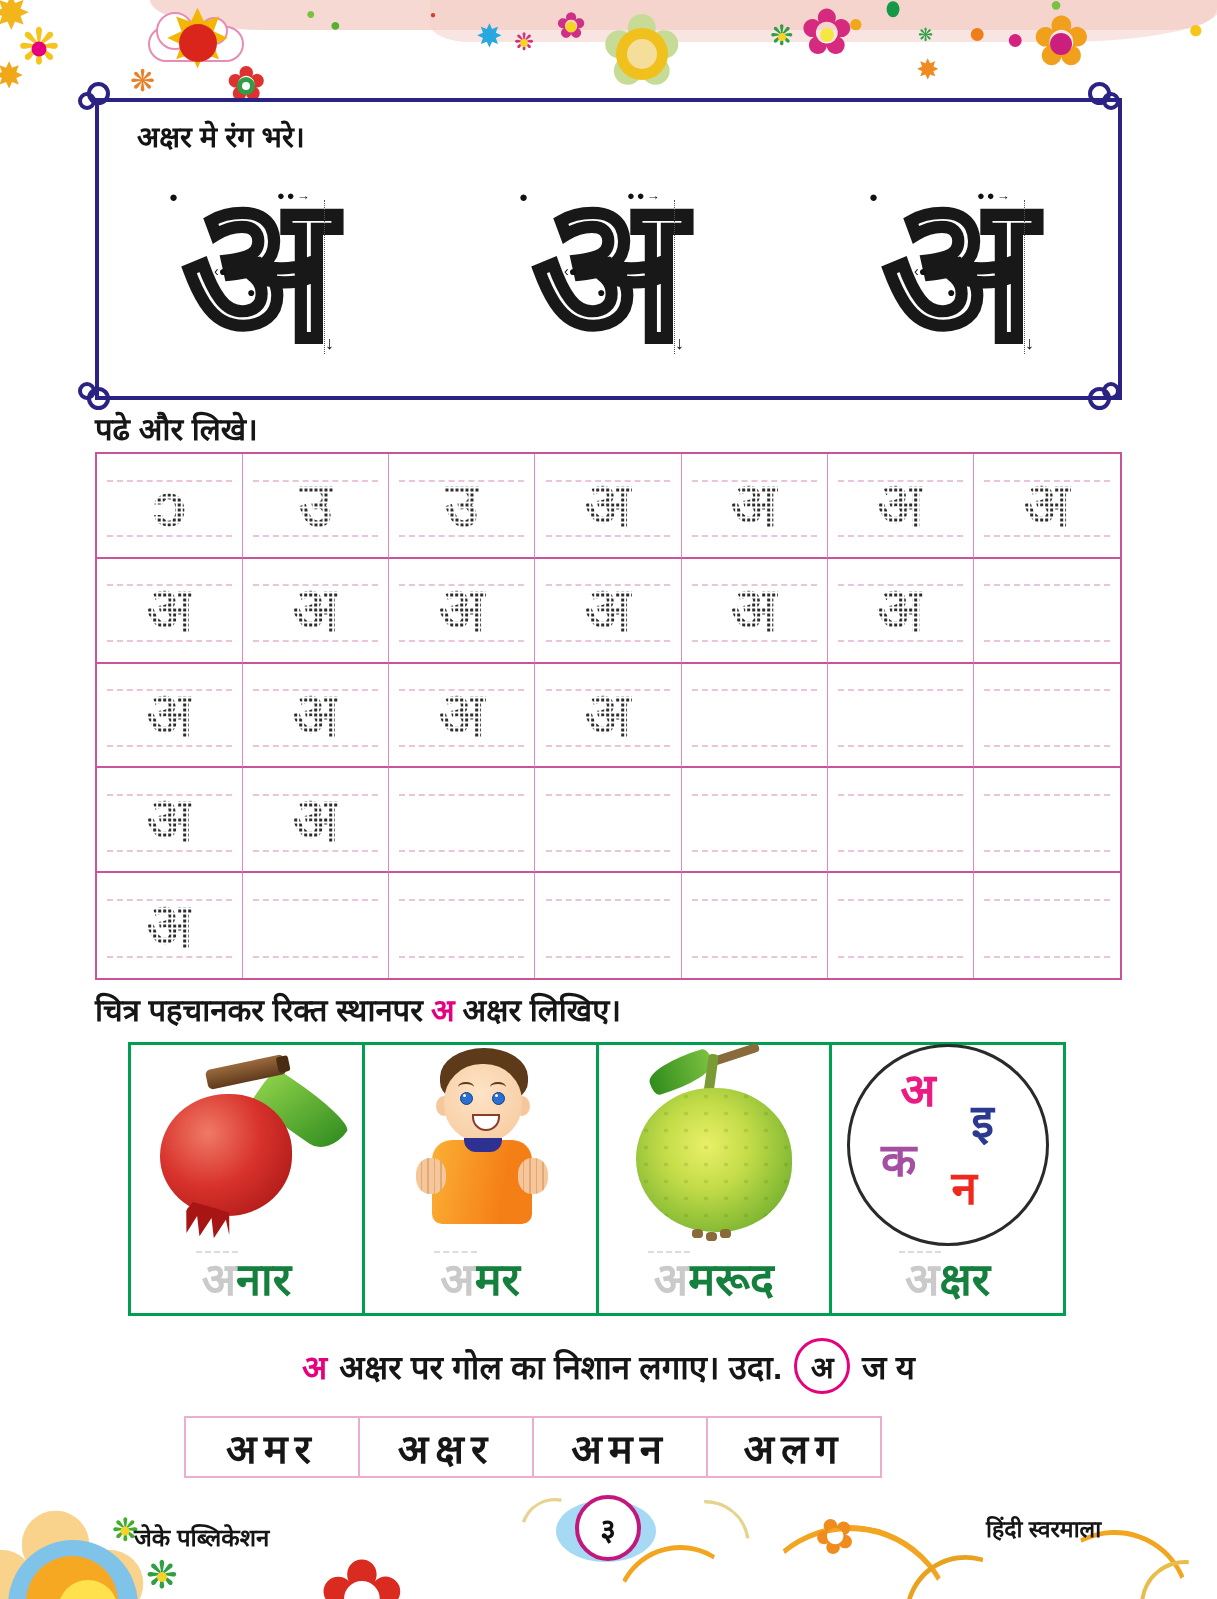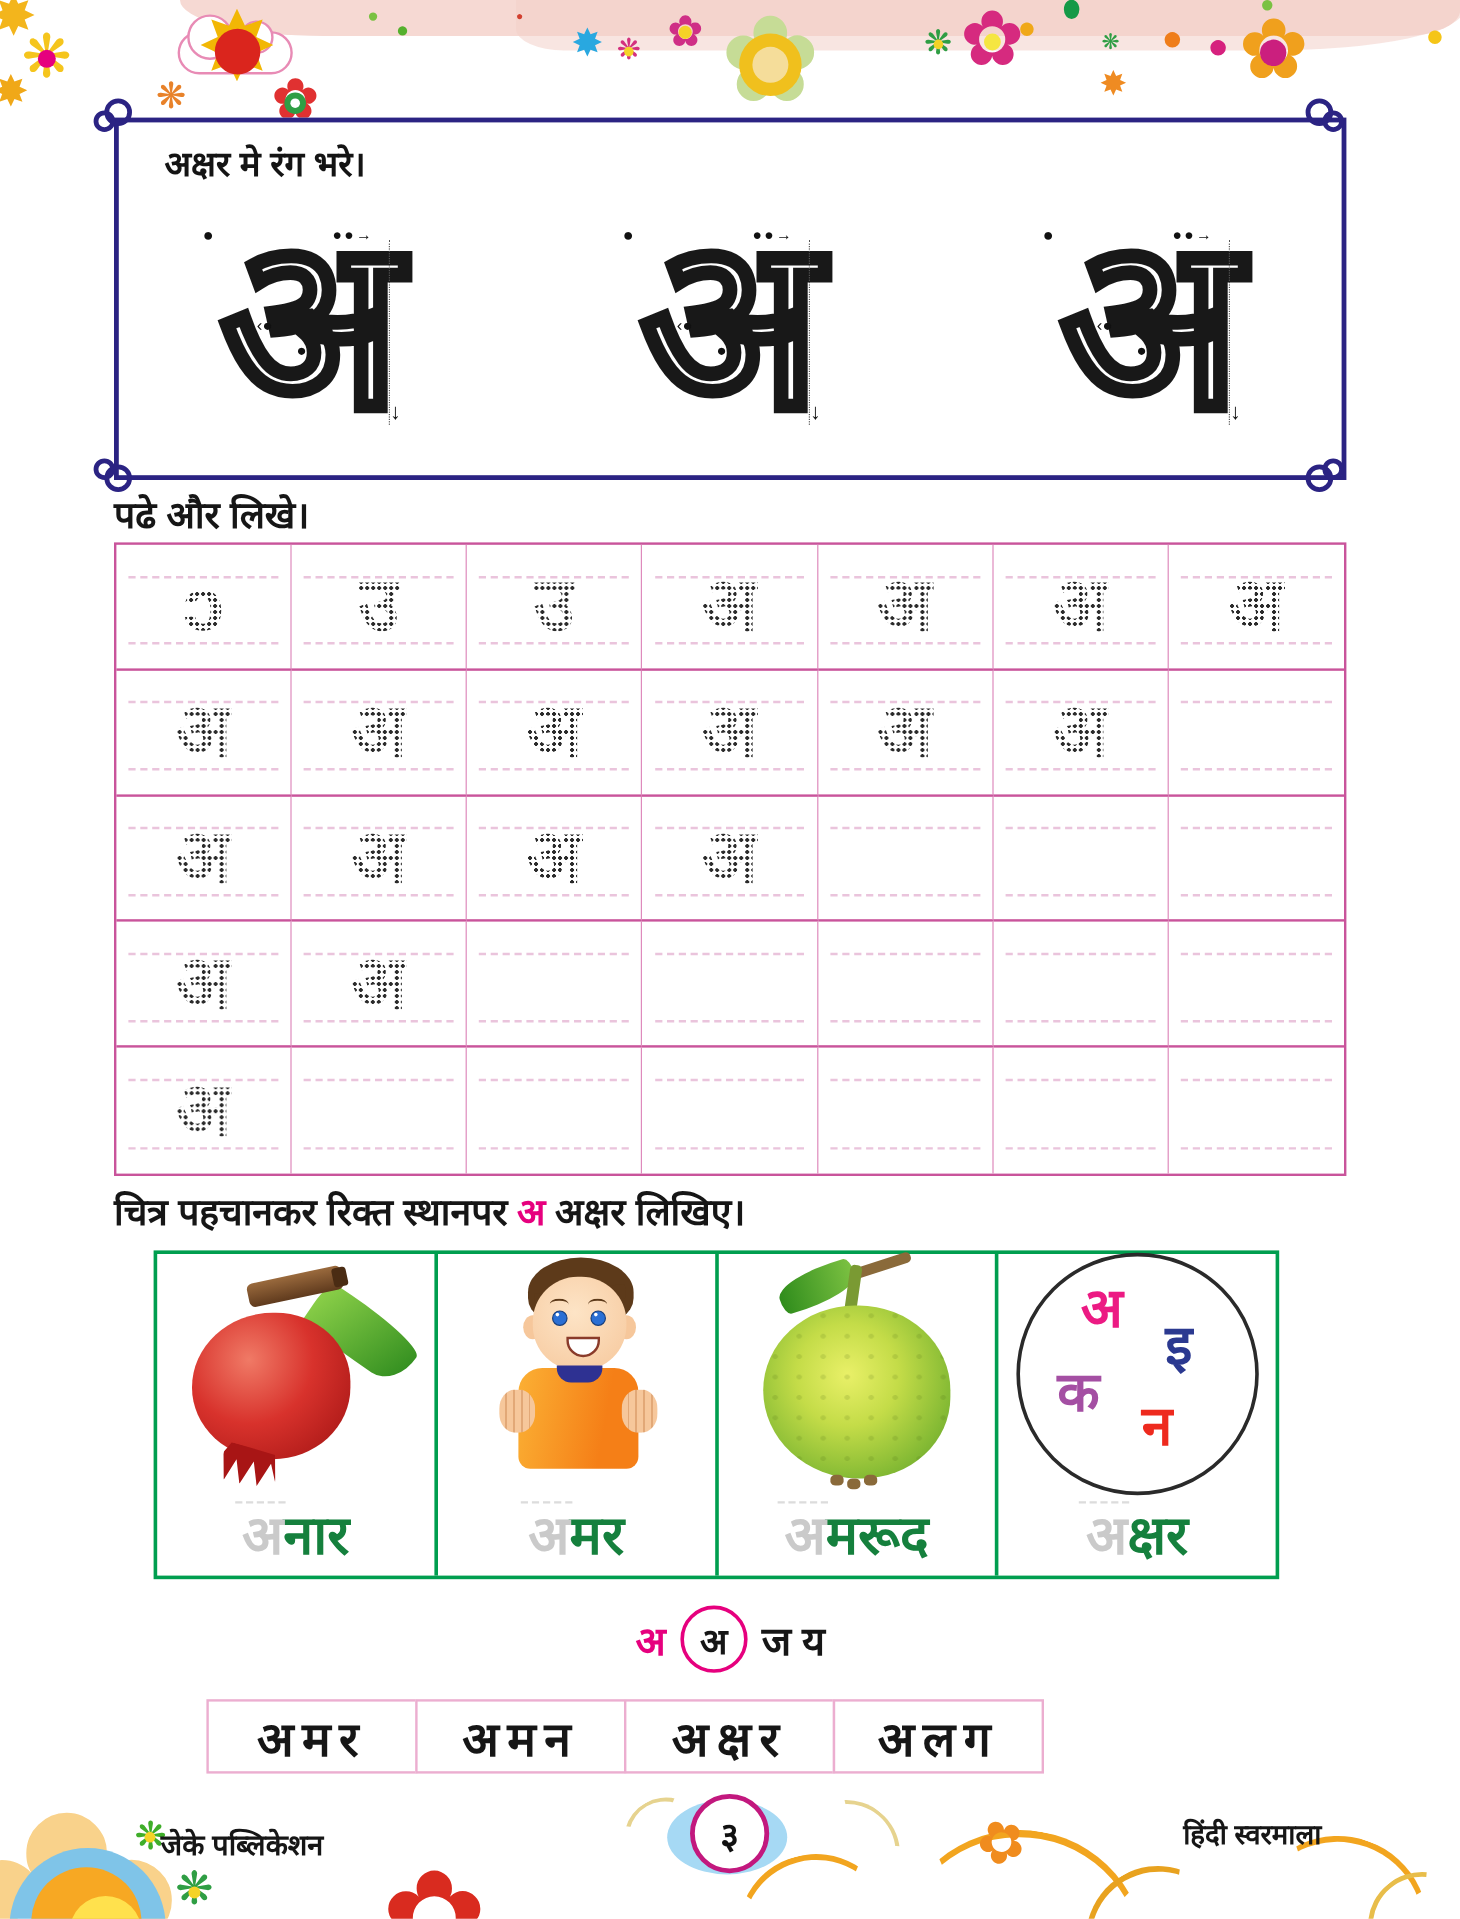--- a/index.html
+++ b/index.html
@@ -119,21 +119,21 @@
   
   .circle-instruction{position:absolute;left:0;top:1338px;width:1217px;display:flex;justify-content:center;align-items:center;
     gap:12px;font-size:33px;font-weight:700;white-space:nowrap;}
   .circle-instruction .accent{color:#e6007e;}
   .circled-letter{display:inline-flex;width:50px;height:50px;border:3px solid #e6007e;border-radius:50%;
     align-items:center;justify-content:center;font-size:30px;color:#161616;}
 
   .word-row{position:absolute;left:168px;top:1416px;display:flex;z-index:2;}
   .word-box{width:176px;height:62px;border:2px solid #ecaed0;margin-left:-2px;display:flex;align-items:center;justify-content:center;
     font-size:40px;font-weight:700;letter-spacing:7px;background:#fff;box-sizing:border-box;white-space:nowrap;}
-  .word-box:first-child{margin-left:4px;}
+  .word-box:first-child{margin-left:16px;}
 
   
   .publisher{position:absolute;left:134px;top:1520px;font-size:24px;font-weight:600;z-index:3;}
   .series{position:absolute;left:948px;top:1512px;font-size:23px;font-weight:600;z-index:3;margin-left:38px;}
   .page-badge{position:absolute;left:556px;top:1500px;width:100px;height:62px;background:#a6d9f4;border-radius:50%;z-index:3;}
   .badge-ring{position:absolute;left:19px;top:-5px;width:58px;height:58px;background:#fff;border:4px solid #c2187e;border-radius:50%;
     display:flex;align-items:center;justify-content:center;font-size:30px;font-weight:700;color:#111;}
 </style>
 </head>
 <body>
@@ -435,35 +435,36 @@
     </div>
     <div class="pic-label">
       <span class="trace-gray">अ</span>
         <span class="label-rest">क्षर</span>
     </div>
   </div>
 </div>
 
 <div class="circle-instruction">
   <span class="accent">अ</span>
+  <span>अक्षर पर गोल का निशान लगाए। उदा.</span>
   <span class="circled-letter">अ</span>
   <span>ज य</span>
 </div>
 
 <div class="word-row" id="word-row">
   <div class="word-box">
       <span>अमर</span>
     </div>
 
   <div class="word-box">
+      <span>अक्षर</span>
+    </div>
+
+  <div class="word-box">
       <span>अमन</span>
-    </div>
-
-  <div class="word-box">
-      <span>अक्षर</span>
     </div>
 
   <div class="word-box">
       <span>अलग</span>
     </div>
 
 </div>
 
 <div class="publisher">जेके पब्लिकेशन</div>
 <div class="page-badge">

